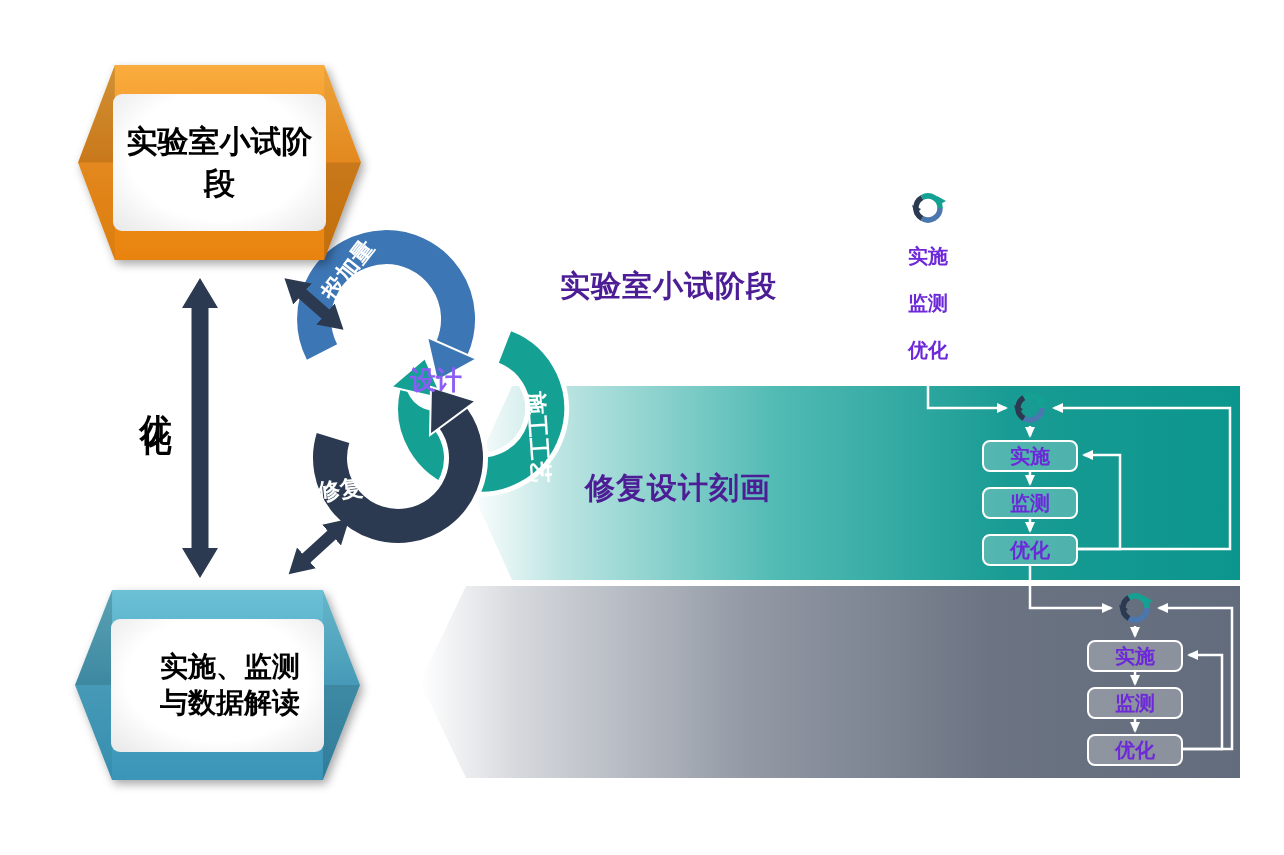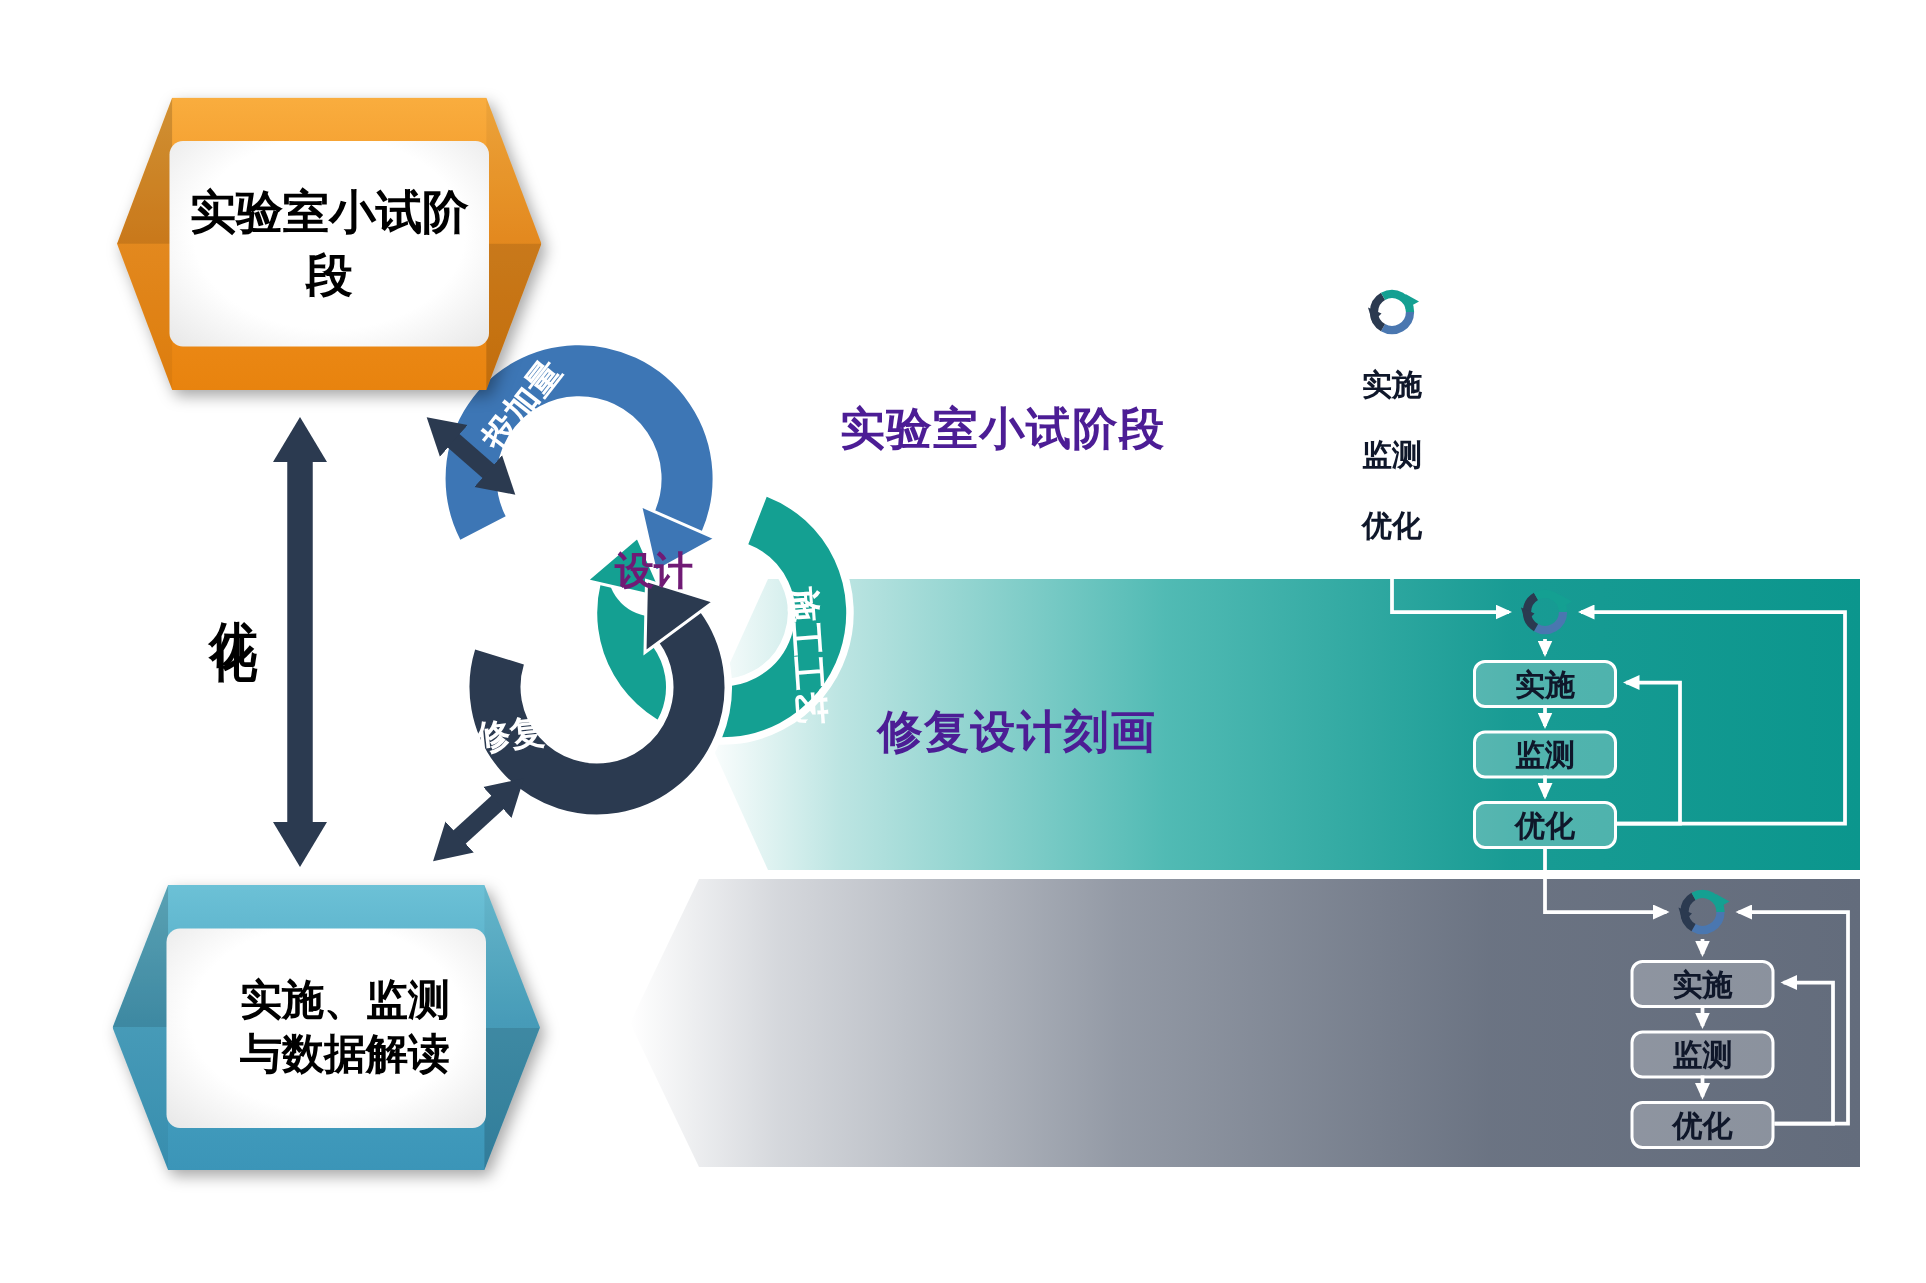--- a/index.html
+++ b/index.html
@@ -19,21 +19,21 @@
   #band-scale{left:420px;top:586px;width:820px;height:192px;
     clip-path:polygon(46px 0,100% 0,100% 100%,46px 100%,0 50%);
     background:linear-gradient(90deg,rgba(105,114,130,0) 0%,rgba(105,114,130,.28) 12%,
                rgba(105,114,130,.72) 40%,rgba(99,108,124,.95) 70%,#636c7c 100%);}
 
   .phase-label{position:absolute;z-index:3;font-weight:bold;font-size:30px;color:#4c1d95;
                white-space:nowrap;letter-spacing:1px;}
 
   .step-box{position:absolute;z-index:3;width:92px;height:28px;border:2.5px solid #fff;
             border-radius:8px;background:rgba(255,255,255,.25);display:flex;align-items:center;
-            justify-content:center;font-size:20px;font-weight:bold;color:#0f172a;}
+            justify-content:center;font-size:20px;font-weight:bold;color:#6d28d9;}
 
   
   .banner{position:absolute;z-index:3;filter:drop-shadow(3px 4px 5px rgba(0,0,0,.35));}
   .hex,.shade{position:absolute;inset:0;}
   .hex{clip-path:polygon(0 50%,13% 0,87% 0,100% 50%,87% 100%,13% 100%);}
   #banner-top .hex{background:linear-gradient(180deg,#f9ad3e 0%,#f09121 48%,#e8830e 100%);}
   #banner-bottom .hex{background:linear-gradient(180deg,#6cc1d6 0%,#4ba4c2 48%,#3b95b8 100%);}
   .shade{pointer-events:none;}
   .sh-tl{clip-path:polygon(0 50%,13% 0,13% 50%);background:rgba(0,0,0,.16);}
   .sh-bl{clip-path:polygon(0 50%,13% 100%,13% 50%);background:rgba(0,0,0,.05);}
@@ -46,21 +46,21 @@
   #banner-top{left:78px;top:65px;width:283px;height:195px;}
   #banner-top .panel{font-size:31px;}
   #banner-bottom{left:75px;top:590px;width:285px;height:190px;}
   #banner-bottom .panel{font-size:28px;line-height:1.3;padding-left:25px;}
 
   
   #optimize-label{position:absolute;z-index:3;left:134px;top:388px;font-size:32px;
     font-weight:bold;color:#000;writing-mode:vertical-rl;text-orientation:upright;
     letter-spacing:10px;}
   #design-label{position:absolute;z-index:3;left:404px;top:363px;width:64px;text-align:center;
-    font-size:26px;font-weight:bold;color:#701a75;}
+    font-size:26px;font-weight:bold;color:#8b5cf6;}
 
   svg.overlay{position:absolute;inset:0;z-index:2;pointer-events:none;}
   .arcTxt{font-weight:bold;fill:#fff;font-size:23px;font-family:"Liberation Sans",sans-serif;}
 </style>
 </head>
 <body>
 
 <div class="stage">
 
   <div class="band" id="band-lab"></div>

